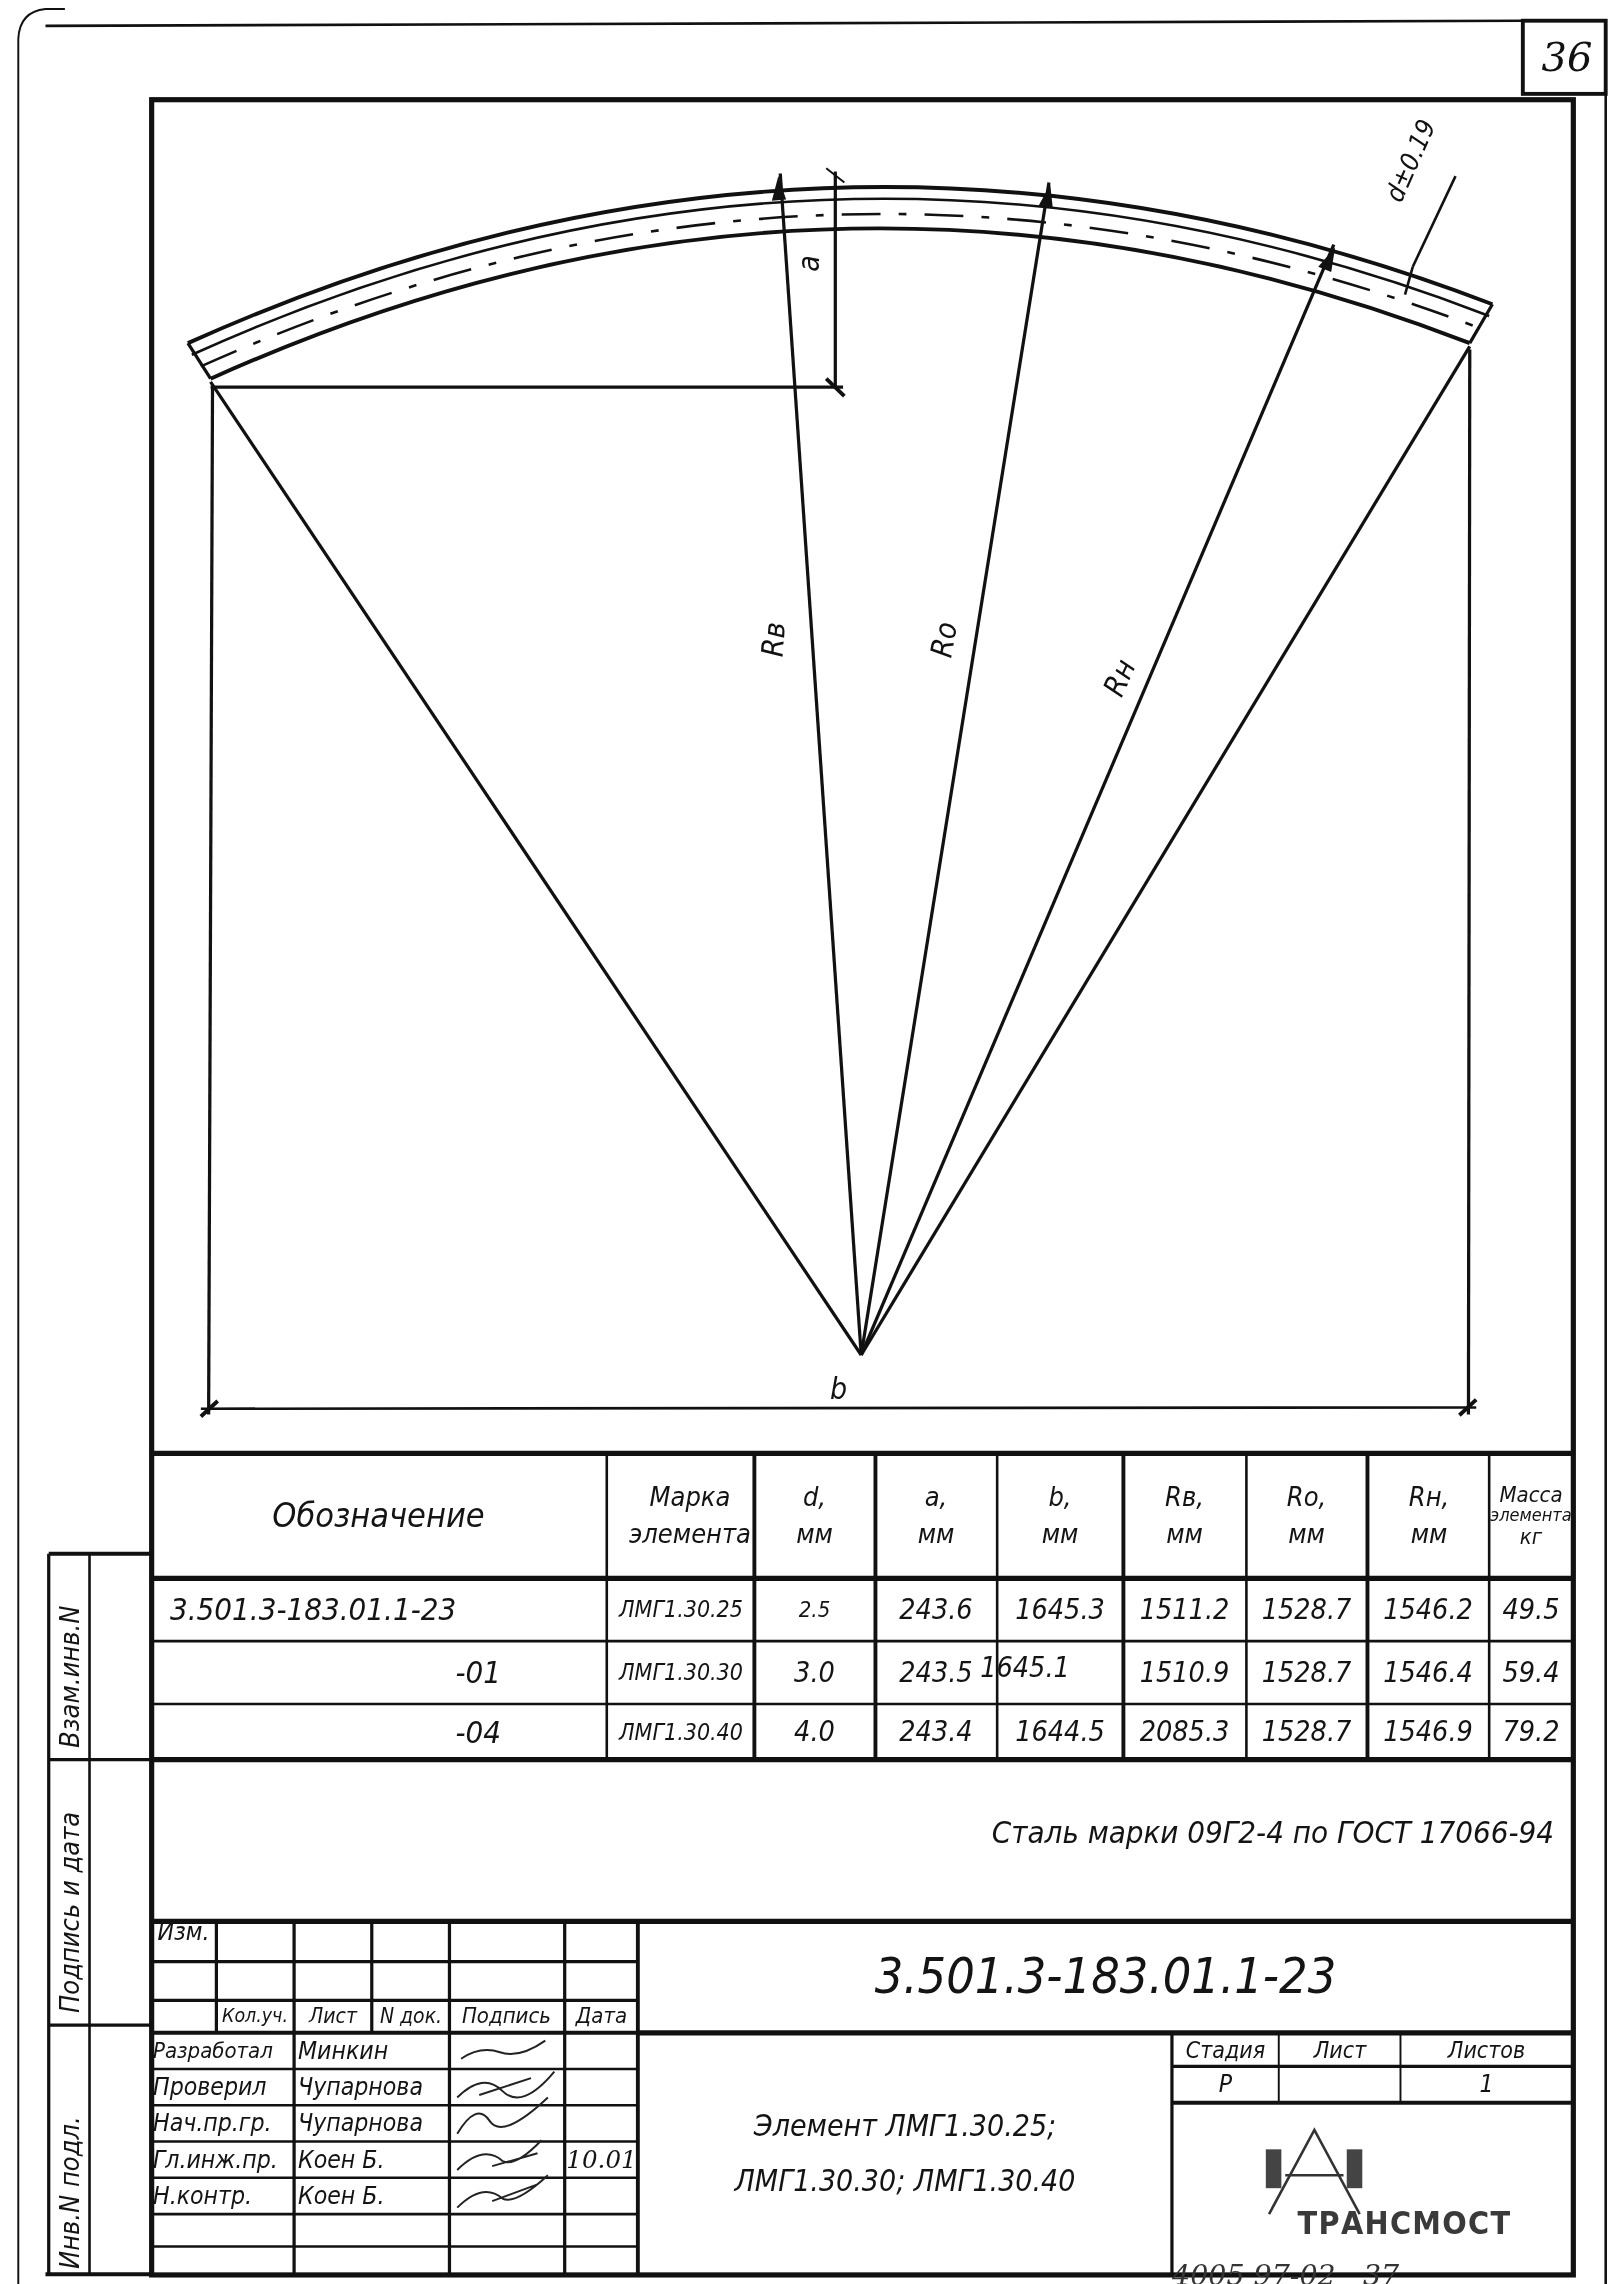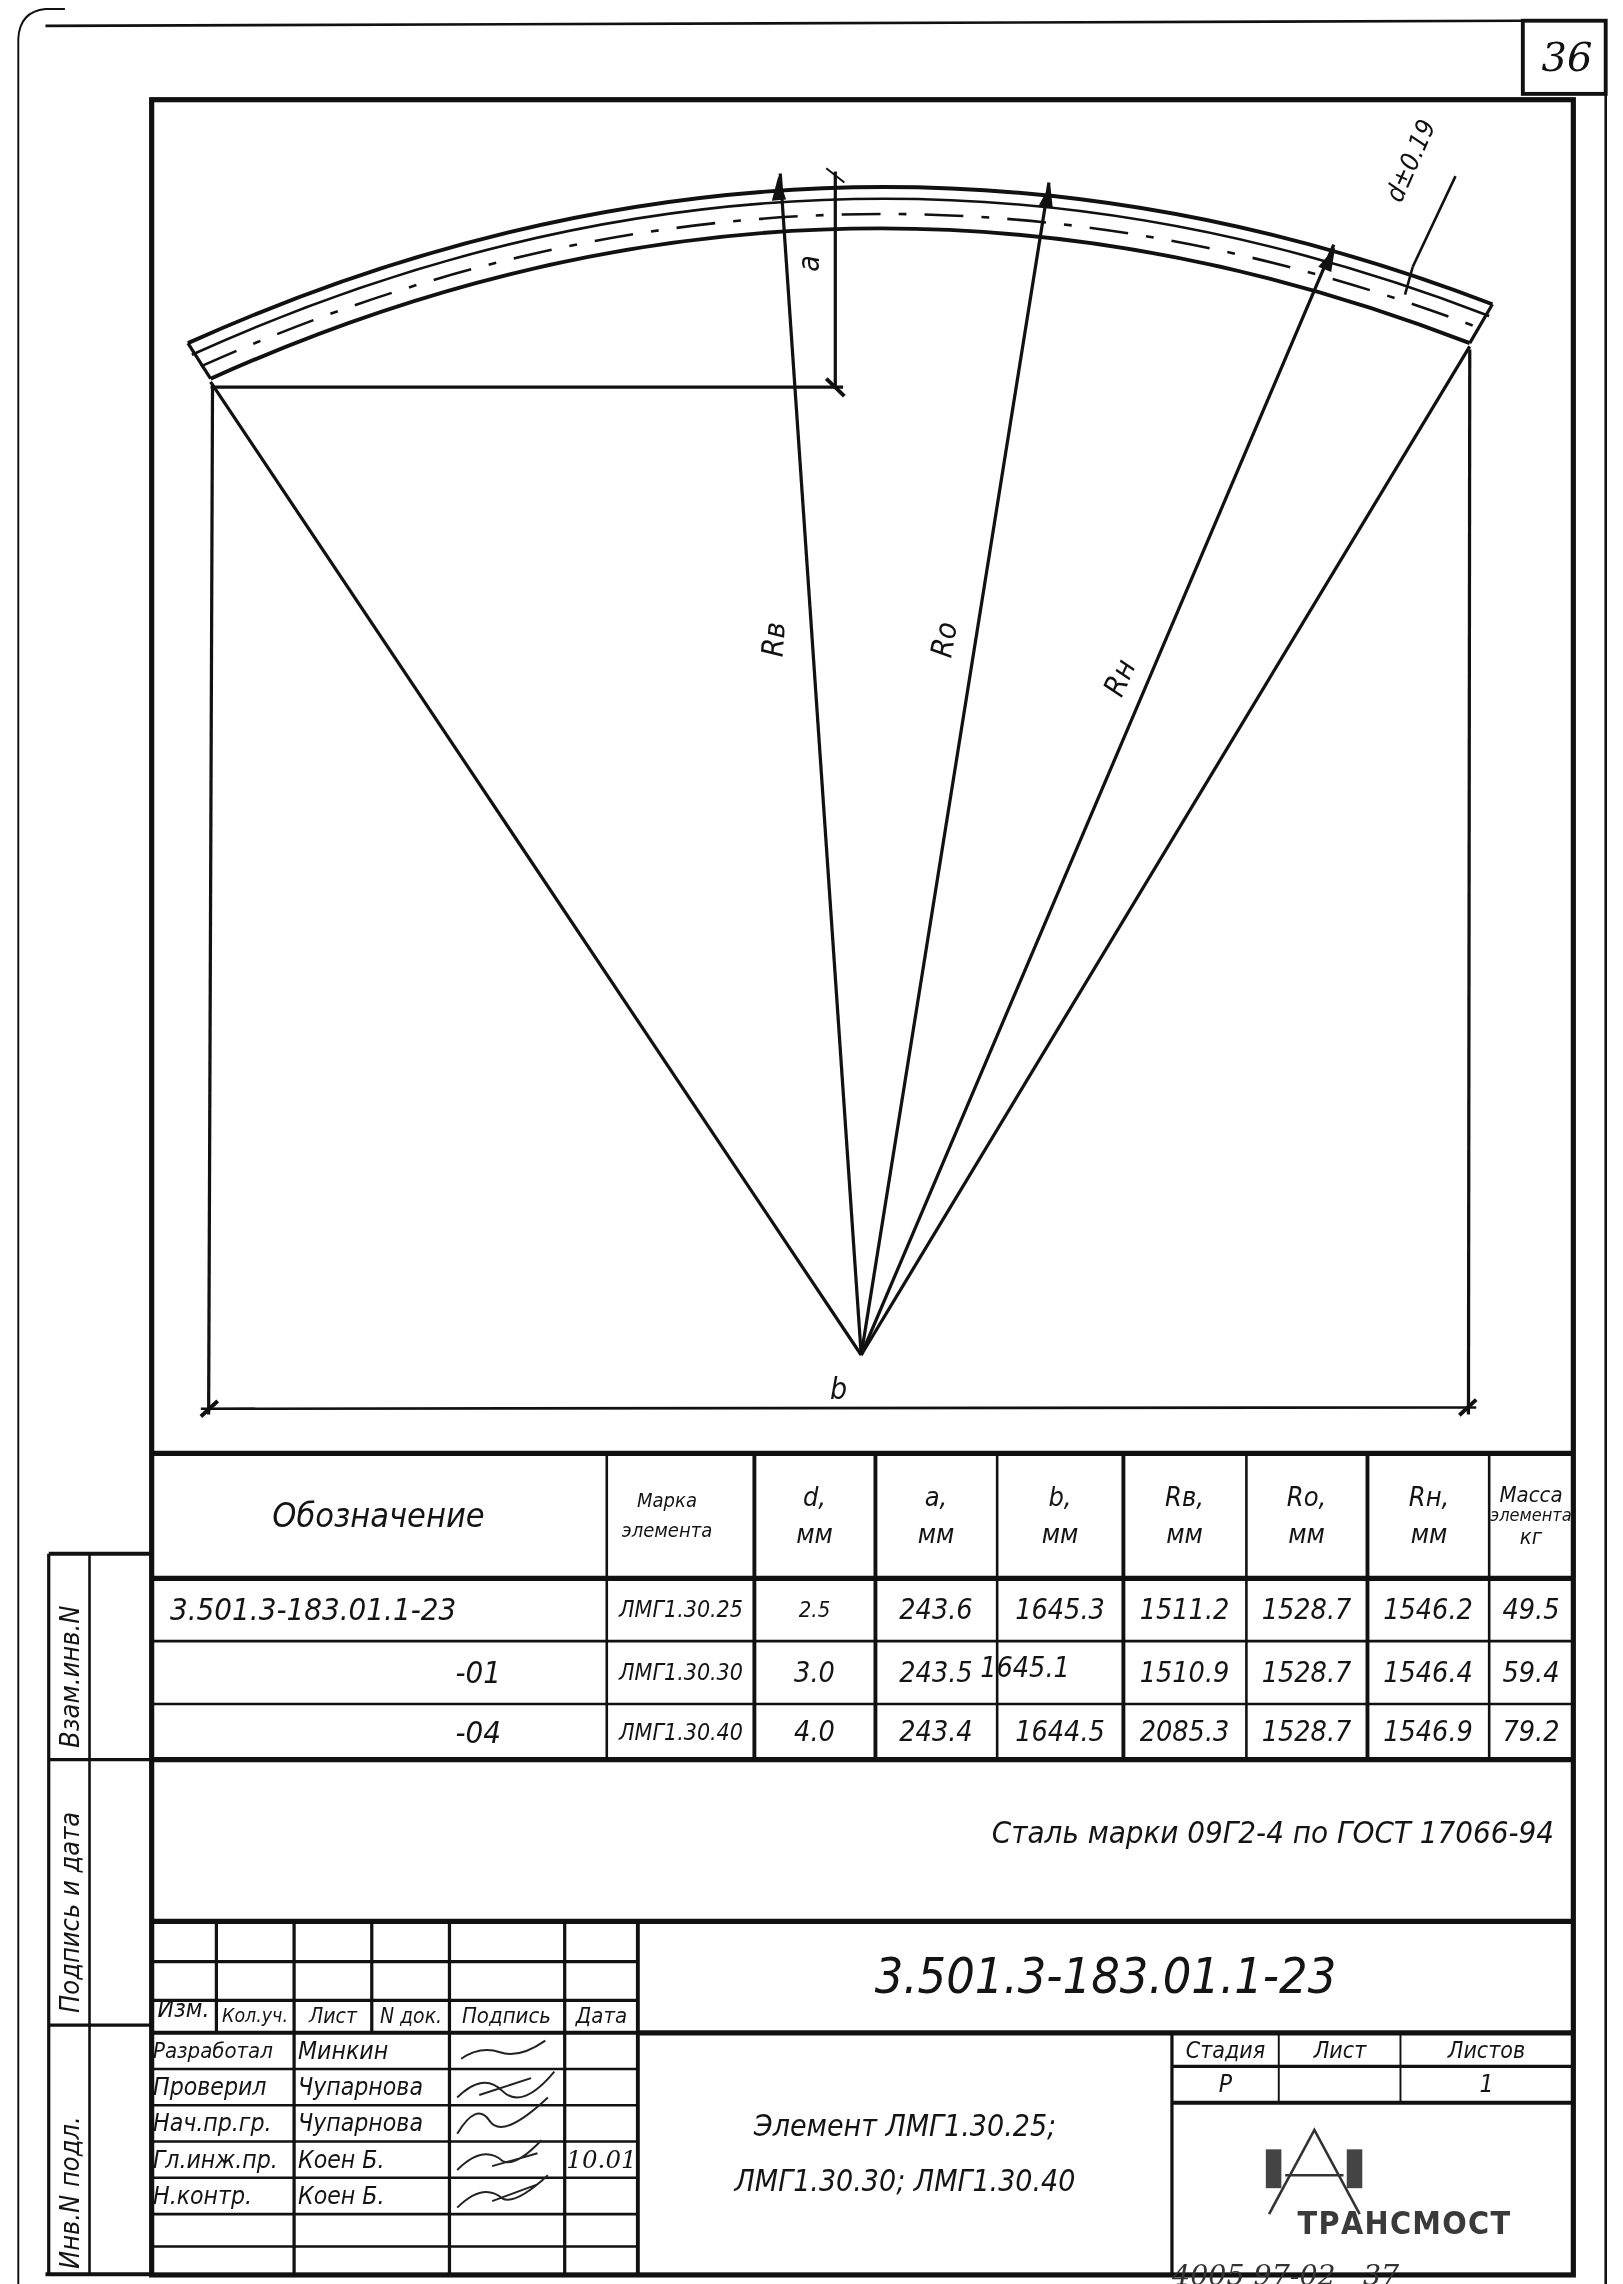--- a/index.html
+++ b/index.html
@@ -154,21 +154,21 @@
 
 <div class="abs it" style="left:800px;top:246px;font-size:30px;transform:rotate(-90deg);">a</div>
 <div class="abs it" style="left:756px;top:622px;font-size:30px;transform:rotate(-86deg);">Rв</div>
 <div class="abs it" style="left:926px;top:622px;font-size:30px;transform:rotate(-80deg);">Ro</div>
 <div class="abs it" style="left:1101px;top:660px;font-size:30px;transform:rotate(-66deg);">Rн</div>
 <div class="abs it" style="left:1379px;top:194px;font-size:26px;transform:rotate(-66deg);transform-origin:left top;white-space:nowrap;">d±0.19</div>
 <div class="abs it" style="left:830px;top:1371px;font-size:30px;">b</div>
 
 <div class="cell" style="left:151px;top:1453px;width:455px;height:125px;font-size:34px;">Обозначение</div>
 
-<div class="cell hdr2" style="left:607px;top:1453px;width:120px;height:125px;font-size:20px;">
+<div class="cell hdr2" style="left:630px;top:1453px;width:120px;height:125px;font-size:27px;">
   <span>Марка</span>
   <span style="margin-top:9px;">элемента</span>
 </div>
 <div class="cell hdr2" style="left:754px;top:1453px;width:121px;height:125px;font-size:27px;">
   <span>d,</span>
   <span style="margin-top:9px;">мм</span>
 </div>
 <div class="cell hdr2" style="left:875px;top:1453px;width:122px;height:125px;font-size:27px;">
   <span>a,</span>
   <span style="margin-top:9px;">мм</span>
@@ -231,21 +231,21 @@
 <div class="vlabel" style="left:54px;top:2013px;width:252px;">Подпись и дата</div>
 <div class="vlabel" style="left:54px;top:2269px;width:240px;">Инв.N подл.</div>
 
 <div class="cell" style="left:638px;top:1921px;width:935px;height:111px;font-size:50px;">3.501.3-183.01.1-23</div>
 
 <div class="cell hdr2" style="left:638px;top:2033px;width:534px;height:241px;font-size:30px;gap:12px;">
   <span>Элемент  ЛМГ1.30.25;</span>
   <span style="margin-top:11.7px;">ЛМГ1.30.30; ЛМГ1.30.40</span>
 </div>
 
-<div class="cell tbs" style="left:151px;top:1993px;width:65px;height:32px;text-align:right;">Изм.</div>
+<div class="cell tbs" style="left:151px;top:1916px;width:65px;height:32px;text-align:right;">Изм.</div>
 <div class="cell tbs" style="left:216px;top:2000px;width:78px;height:32px;font-size:19.4px;">Кол.уч.</div>
 <div class="cell tbs" style="left:294px;top:2000px;width:78px;height:32px;font-size:21px;">Лист</div>
 <div class="cell tbs" style="left:372px;top:2000px;width:78px;height:32px;font-size:21px;">N док.</div>
 <div class="cell tbs" style="left:449px;top:2000px;width:115px;height:32px;font-size:22px;">Подпись</div>
 <div class="cell tbs" style="left:565px;top:2000px;width:73px;height:32px;font-size:22px;">Дата</div>
 
 <div class="cell tbs" style="left:153px;top:2033px;width:141px;height:36px;justify-content:flex-start;font-size:22px;">Разработал</div>
 <div class="cell tbs" style="left:298px;top:2033px;width:151px;height:36px;justify-content:flex-start;">Минкин</div>
 <div class="cell tbs" style="left:565px;top:2033px;width:73px;height:36px;"></div>
 

